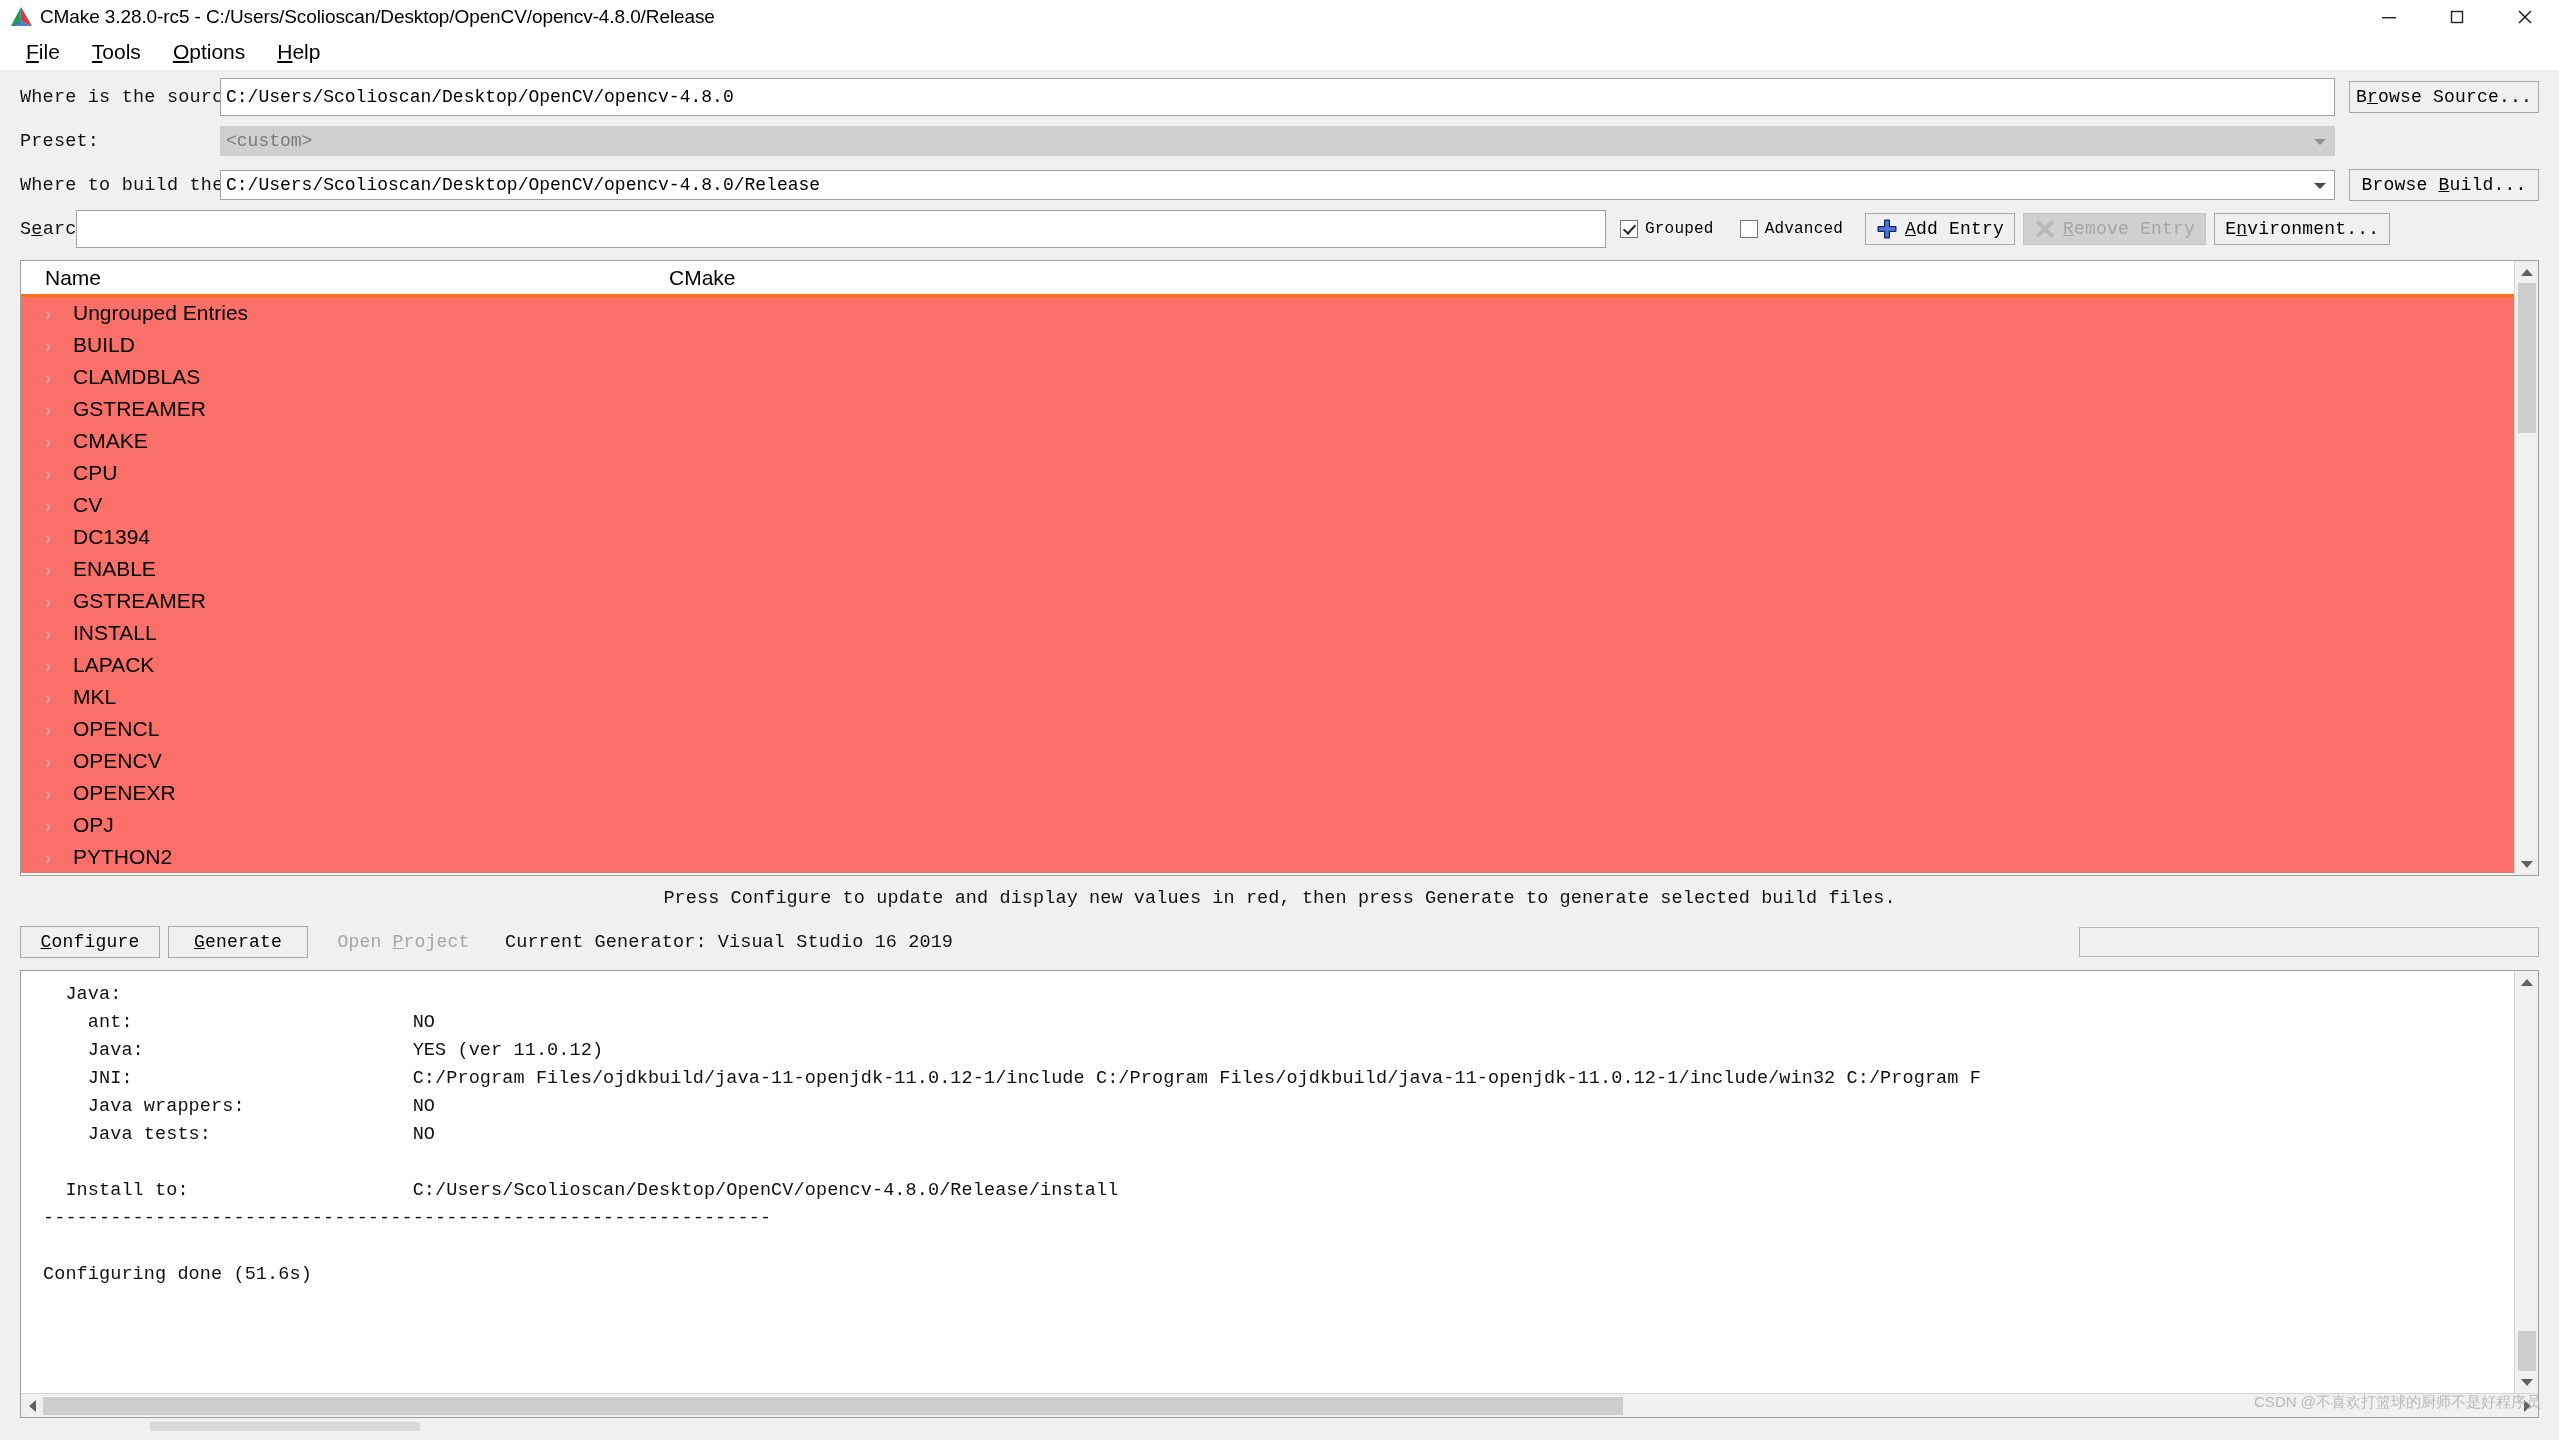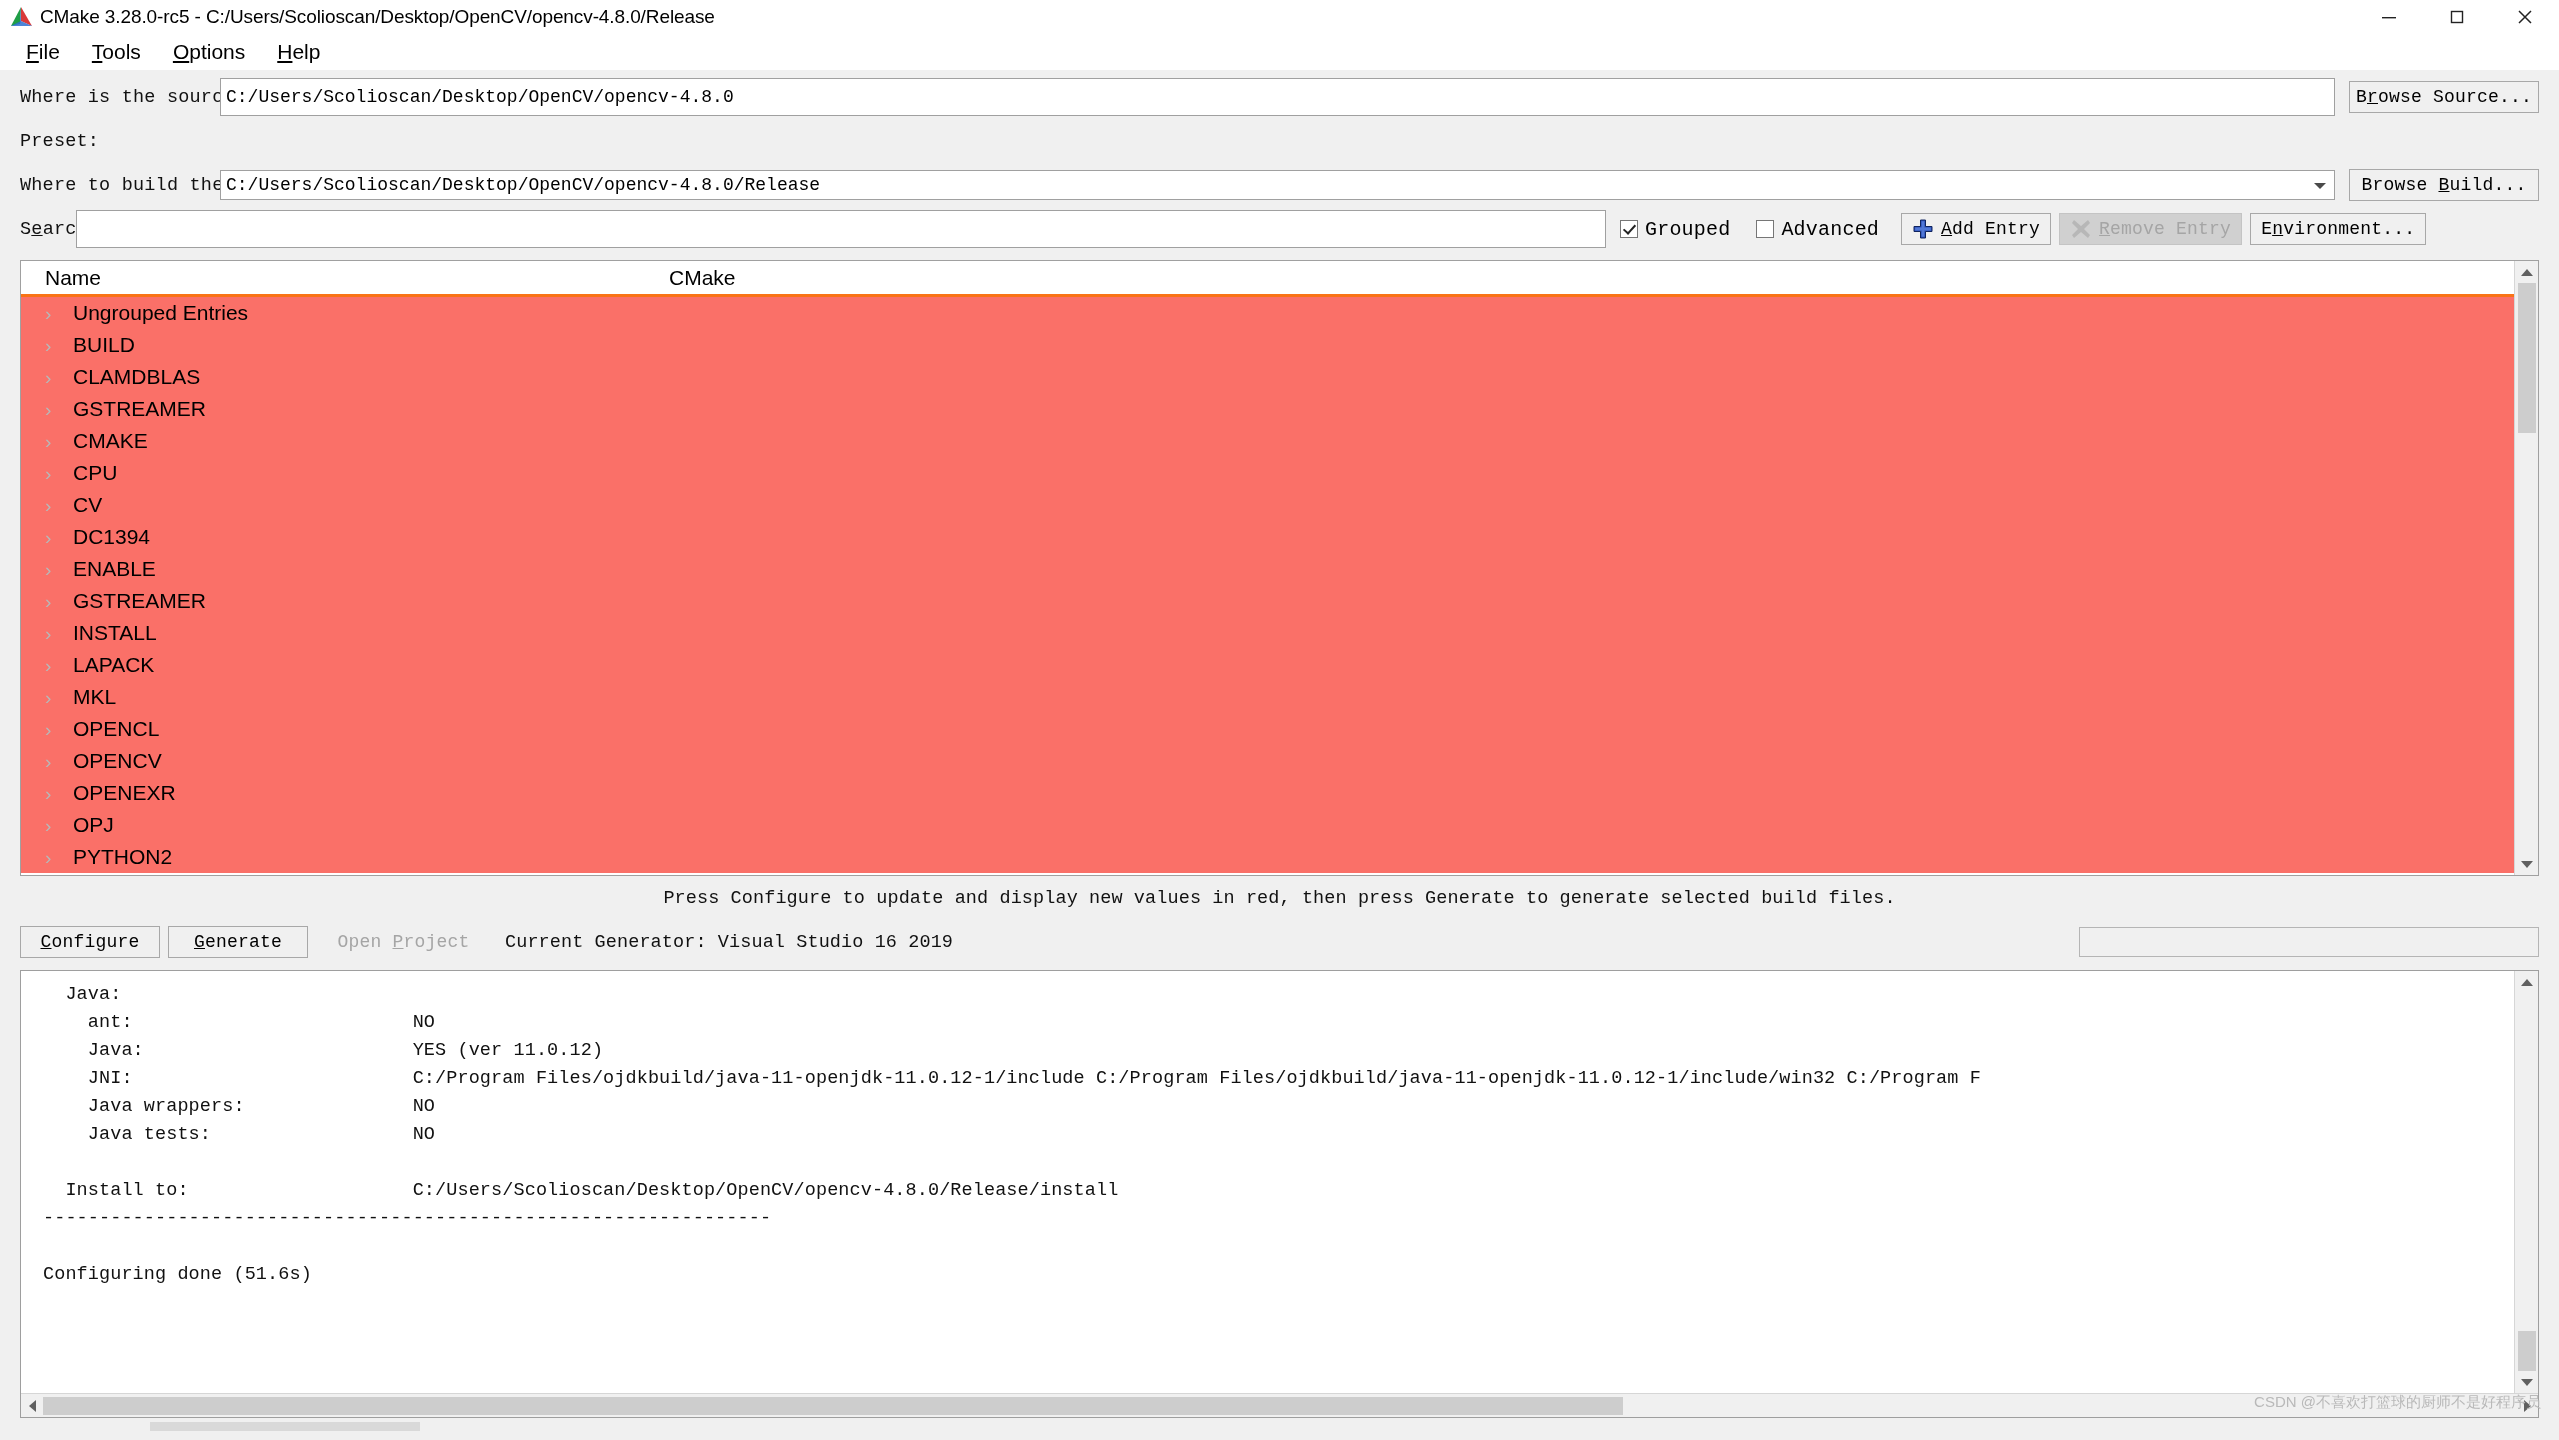--- a/index.html
+++ b/index.html
@@ -155,21 +155,21 @@
     letter-spacing: 0.2px;
   }
   .btn u { text-decoration: underline; }
   .btn.disabled { color: #a5a5a5; background: #d0d0d0; border-color: #c4c4c4; }
   .btn-browse { width: 190px; }
 
   
   .chk {
     display: flex; align-items: center;
     font-family: "Liberation Mono", monospace;
-    font-size: 20px; color: #000;
+    font-size: 16px; color: #000;
     white-space: nowrap; flex: 0 0 auto;
     letter-spacing: 0.2px;
   }
   .chk .box {
     width: 18px; height: 18px;
     border: 1px solid #767676;
     background: #fff;
     margin-right: 7px;
     position: relative;
     flex: 0 0 18px;
@@ -388,20 +388,24 @@
       <div class="flabel lbl-src">Where is the source code:</div>
       <div class="textbox grow">C:/Users/Scolioscan/Desktop/OpenCV/opencv-4.8.0</div>
       <div class="gap14"></div>
       <div class="btn btn-browse">
         <span>B<u>r</u>owse Source...</span>
       </div>
     </div>
 
     <div class="frow">
       <div class="flabel lbl-preset">Preset:</div>
+      <div class="combo disabled grow">
+        <span>&lt;custom&gt;</span>
+        <span class="arrow"></span>
+      </div>
       <div class="gap14"></div>
       <div style="width:190px;flex:0 0 190px"></div>
     </div>
 
     <div class="frow">
       <div class="flabel lbl-bin">Where to build the binaries:</div>
       <div class="combo grow">
         <span>C:/Users/Scolioscan/Desktop/OpenCV/opencv-4.8.0/Release</span>
         <span class="arrow"></span>
       </div>

